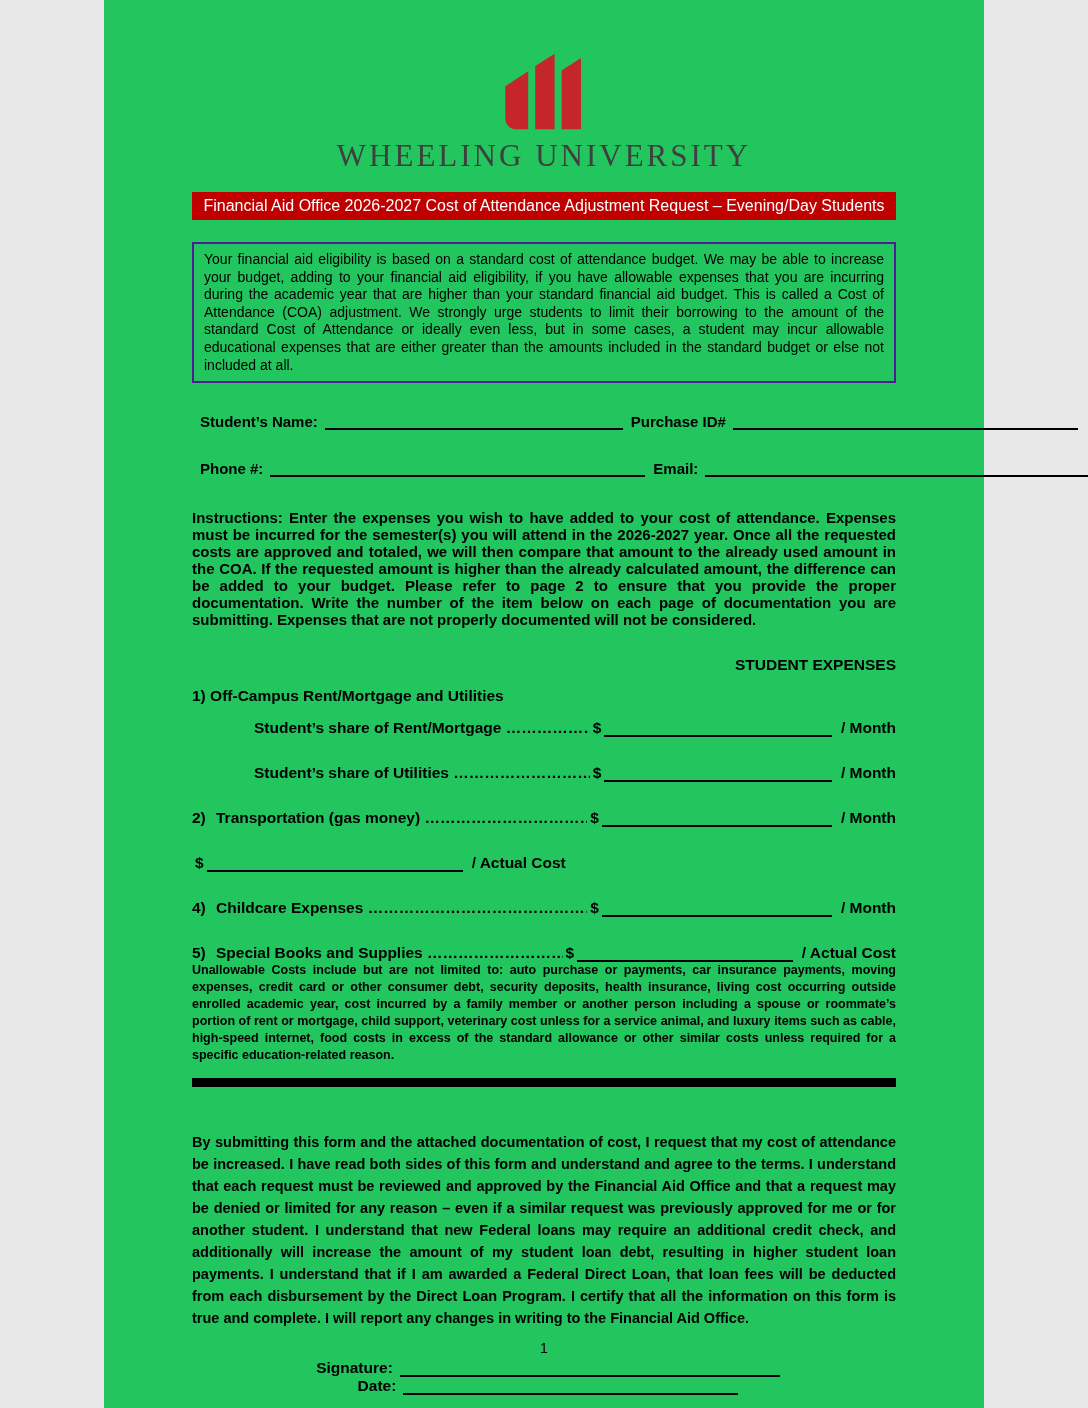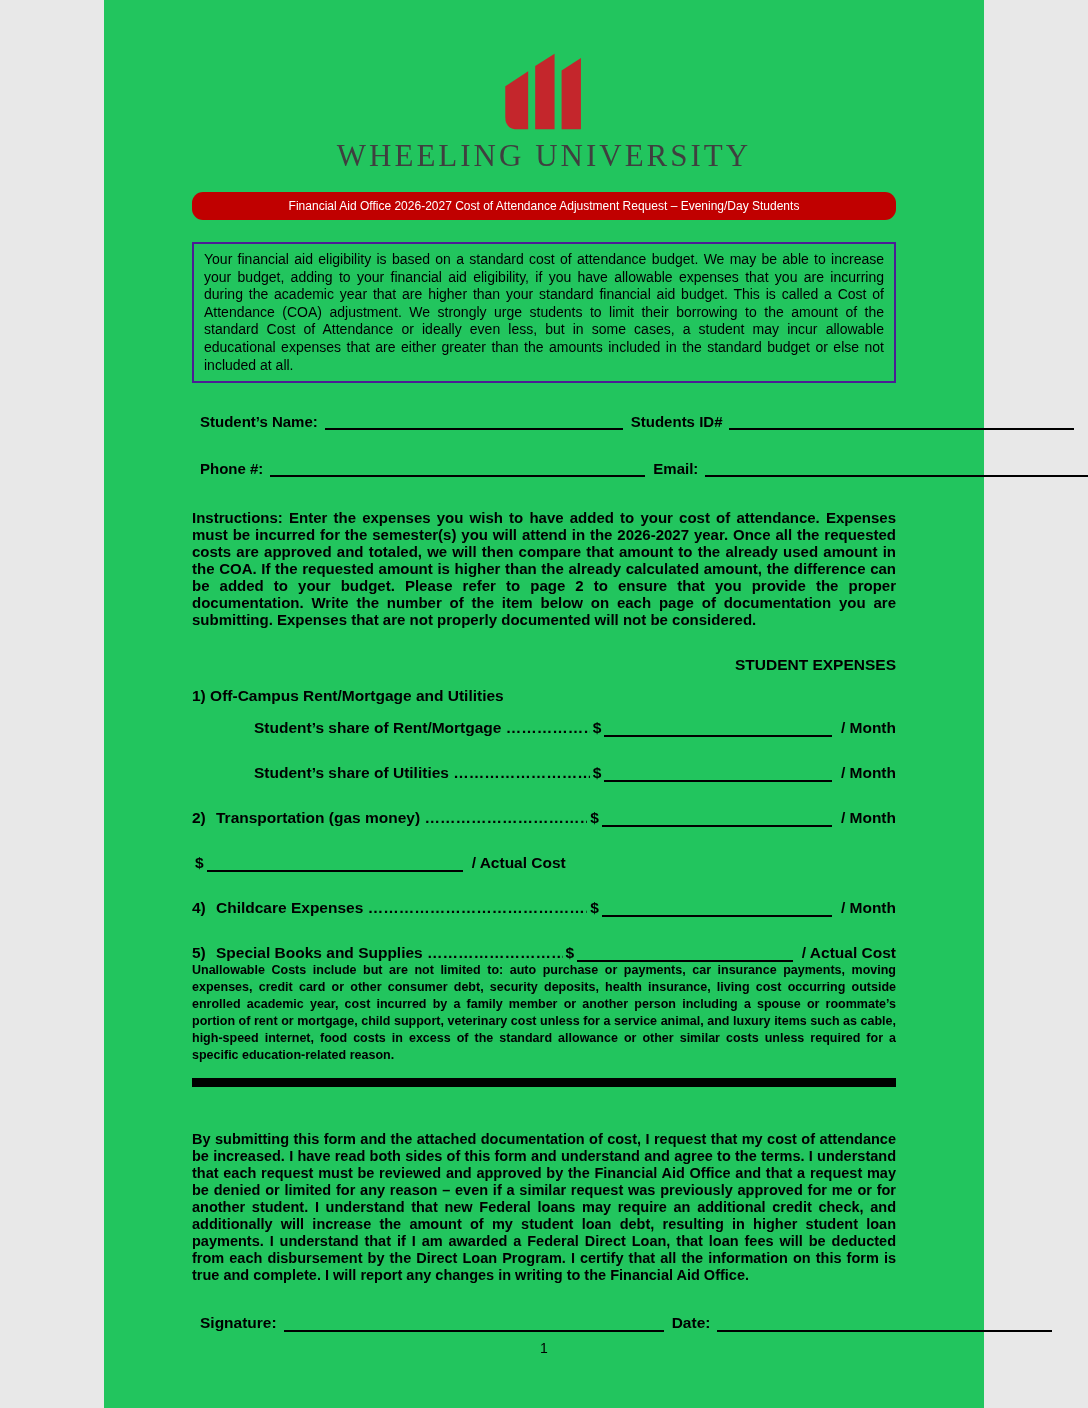--- a/index.html
+++ b/index.html
@@ -12,21 +12,21 @@
   
   .logo-block { text-align:center; }
   .logo-mark { display:inline-block; }
   .wordmark {
     font-family:"Liberation Serif", serif; font-size:31px; letter-spacing:3px;
     color:#3f3f3f; margin-top:2px; white-space:nowrap;
   }
   
   .banner {
     margin-top:18px; height:28px; line-height:28px; text-align:center;
-    font-size:12px; font-weight:400;border-radius:11px;
+    font-size:16px; font-weight:400;
   }
   
   .intro-box {
     margin-top:22px; border:2px solid #4c1d95; padding:7px 10px;
     font-size:14px; line-height:17.6px; text-align:justify;
   }
   
   .fields-row { display:flex; margin-top:30px; font-weight:bold; font-size:15px; align-items:flex-end; }
   .field { display:flex; align-items:flex-end;margin-left:8px; }
   .field-label { white-space:nowrap; margin-right:7px; }
@@ -43,23 +43,23 @@
   .exp-left { width:440px; white-space:nowrap; overflow:hidden; }
   .exp-left.indent { padding-left:62px; }
   .exp-num { display:inline-block; min-width:24px; }
   .exp-cur { margin:0 3px; }
   .exp-line { width:256px; border-bottom:2px solid #000; height:17px; }
   .exp-unit { margin-left:9px; white-space:nowrap; }
   
   .unallowable { font-weight:bold; font-size:12.5px; line-height:17px; text-align:justify; }
   .black-bar { margin-top:14px; height:9px; background:#000; }
   
-  .agreement { margin-top:44px; font-weight:bold; font-size:14.5px; line-height:17px; text-align:justify; }
+  .agreement { margin-top:44px; font-weight:bold; font-size:14.5px; line-height:22px; text-align:justify; }
   
-  .sig-row { display:flex; margin-top:30px; font-weight:bold; font-size:15.5px; align-items:flex-start; }
+  .sig-row { display:flex; margin-top:30px; font-weight:bold; font-size:15.5px; align-items:center;flex-direction:column; }
   .w380 { width:380px; } .w335 { width:335px; flex:1; }
   .gap3 { width:22px; }
   
   .footer { position:absolute; bottom:52px; left:0; width:100%; text-align:center; font-size:14px; }
 </style>
 </head>
 <body>
 
 <div class="page">
 
@@ -78,21 +78,21 @@
 
   <div class="intro-box">Your financial aid eligibility is based on a standard cost of attendance budget. We may be able to increase your budget, adding to your financial aid eligibility, if you have allowable expenses that you are incurring during the academic year that are higher than your standard financial aid budget.  This is called a Cost of Attendance (COA) adjustment.  We strongly urge students to limit their borrowing to the amount of the standard Cost of Attendance or ideally even less, but in some cases, a student may incur allowable educational expenses that are either greater than the amounts included in the standard budget or else not included at all.</div>
 
   <div class="fields-row">
     <div class="field">
       <span class="field-label">Student’s Name:</span>
       <span class="fill-line w298"></span>
     </div>
     <span class="gap1"></span>
     <div class="field" style="flex:1">
-      <span class="field-label">Students ID#</span>
+      <span class="field-label">Purchase ID#</span>
       <span class="fill-line w345"></span>
     </div>
   </div>
 
   <div class="fields-row">
     <div class="field">
       <span class="field-label">Phone #:</span>
       <span class="fill-line w375"></span>
     </div>
     <span class="gap2"></span>

